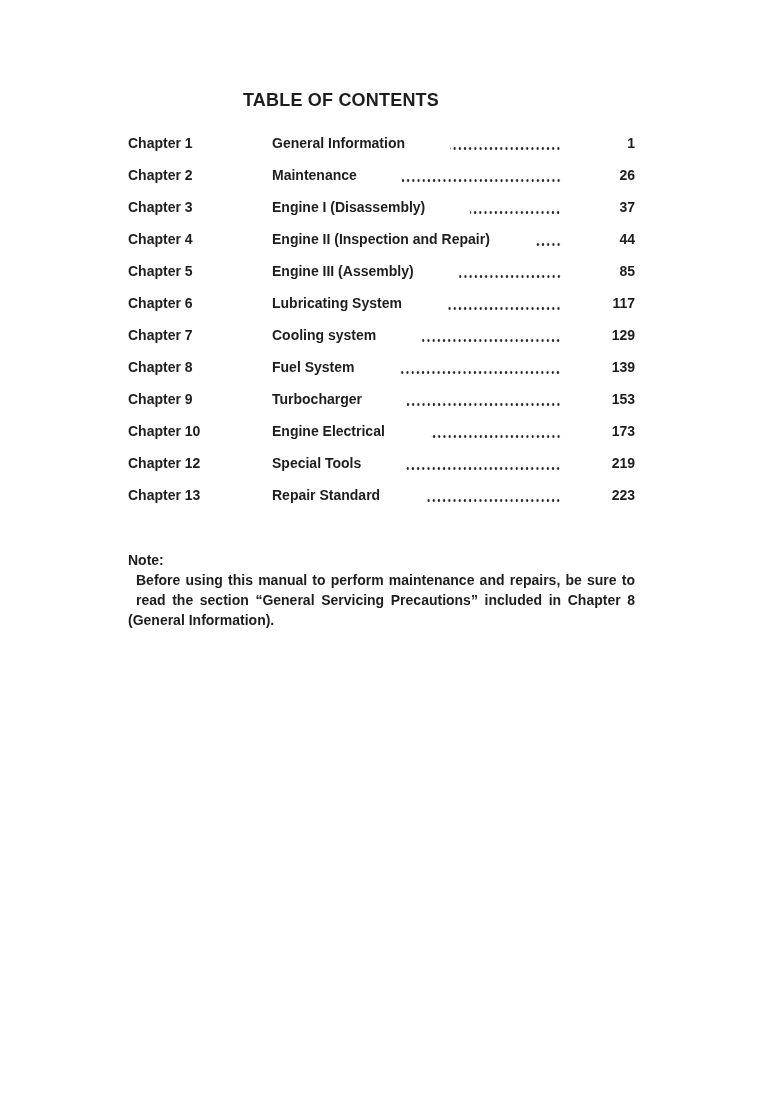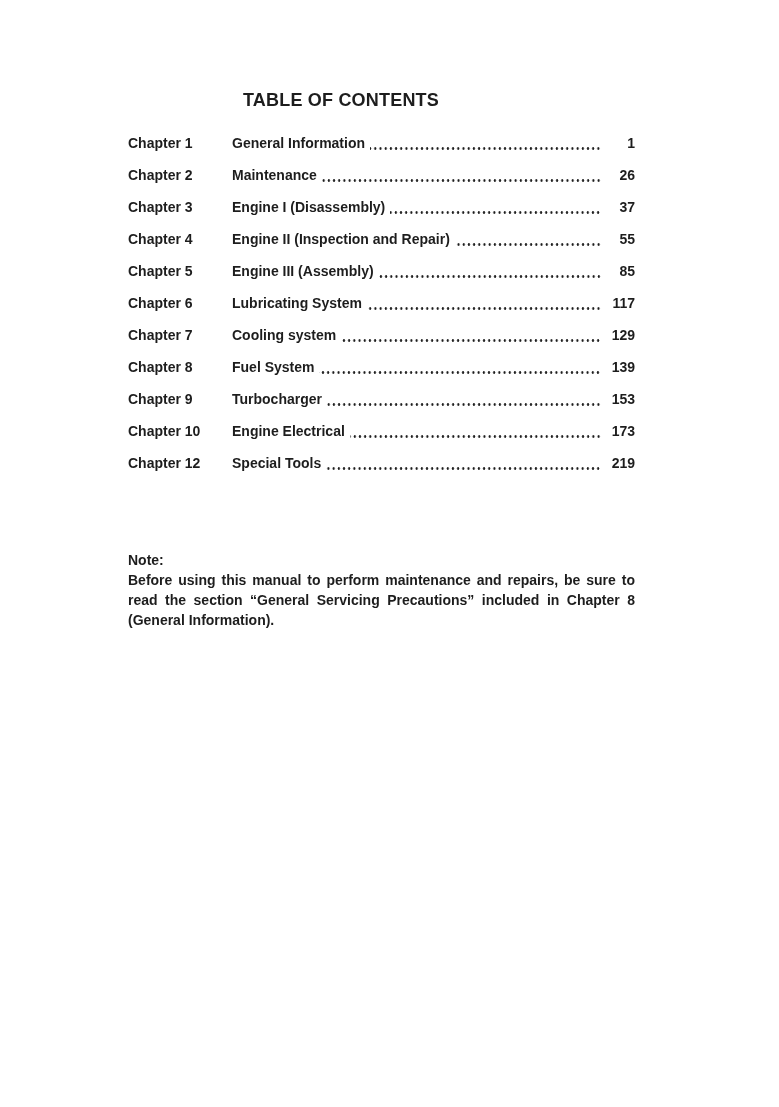--- a/index.html
+++ b/index.html
@@ -28,20 +28,21 @@
     position: absolute;
     left: 128px;
     top: 127px;
     width: 507px;
   }
   .toc-row {
     display: flex;
     align-items: center;
     height: 32px;
     font-size: 14px;
+    gap: 40px;
   }
   .toc-chapter { flex: none; width: 104px; }
   .toc-title   { flex: none; white-space: nowrap; }
   .toc-leader {
     flex: 1 1 auto;
     height: 3px;
     align-self: center;
     margin: 10px 4px 0 5px;
     background-image: radial-gradient(circle, #1d1d1d 1.02px, rgba(0,0,0,0) 1.4px);
     background-size: 5.2px 3px;
@@ -57,20 +58,21 @@
     position: absolute;
     left: 128px;
     top: 550px;
     width: 507px;
     font-size: 14px;
     line-height: 20px;
   }
   .note-line.justify {
     text-align: justify;
     text-align-last: justify;
+    margin-left: 8px;
   }
 </style>
 </head>
 <body>
 
 <div class="doc-title">TABLE OF CONTENTS</div>
 
 <div class="toc">
   <div class="toc-row">
     <span class="toc-chapter">Chapter 1</span>
@@ -90,21 +92,21 @@
     <span class="toc-chapter">Chapter 3</span>
     <span class="toc-title">Engine I (Disassembly)</span>
     <span class="toc-leader"></span>
     <span class="toc-page">37</span>
   </div>
 
   <div class="toc-row">
     <span class="toc-chapter">Chapter 4</span>
     <span class="toc-title">Engine II (Inspection and Repair)</span>
     <span class="toc-leader"></span>
-    <span class="toc-page">55</span>
+    <span class="toc-page">44</span>
   </div>
 
   <div class="toc-row">
     <span class="toc-chapter">Chapter 5</span>
     <span class="toc-title">Engine III (Assembly)</span>
     <span class="toc-leader"></span>
     <span class="toc-page">85</span>
   </div>
 
   <div class="toc-row">
@@ -143,20 +145,26 @@
   </div>
 
 
   <div class="toc-row">
     <span class="toc-chapter">Chapter 12</span>
     <span class="toc-title">Special Tools</span>
     <span class="toc-leader"></span>
     <span class="toc-page">219</span>
   </div>
 
+  <div class="toc-row">
+    <span class="toc-chapter">Chapter 13</span>
+    <span class="toc-title">Repair Standard</span>
+    <span class="toc-leader"></span>
+    <span class="toc-page">223</span>
+  </div>
 </div>
 
 <div class="note">
   <div class="note-label">Note:</div>
   <div class="note-line justify">Before using this manual to perform maintenance and repairs, be sure to</div>
   <div class="note-line justify">read the section “General Servicing Precautions” included in Chapter 8</div>
   <div class="note-line">(General Information).</div>
 </div>
 
 </body></html>

